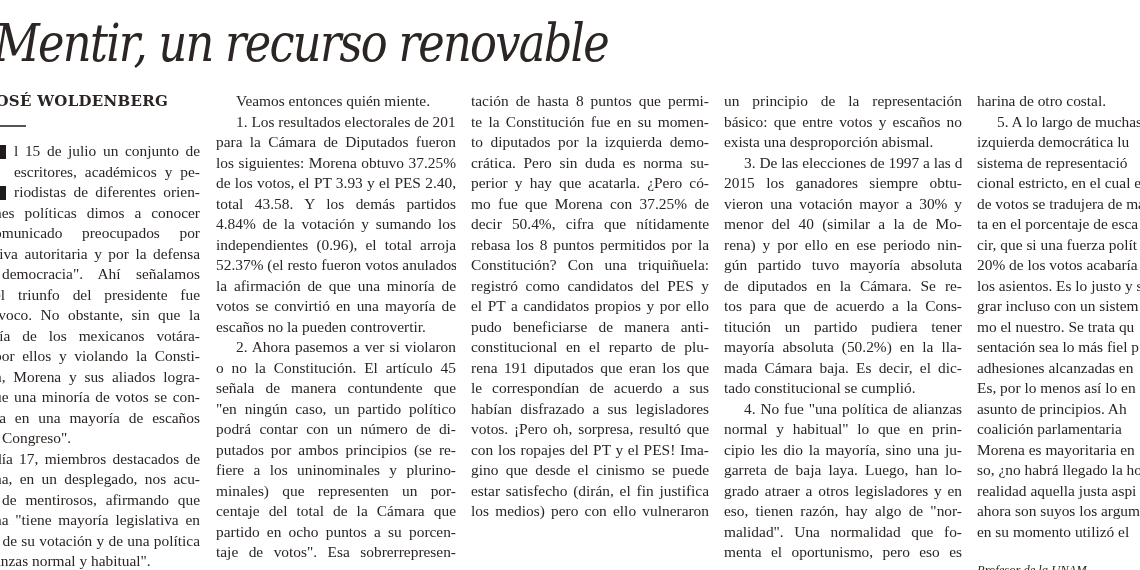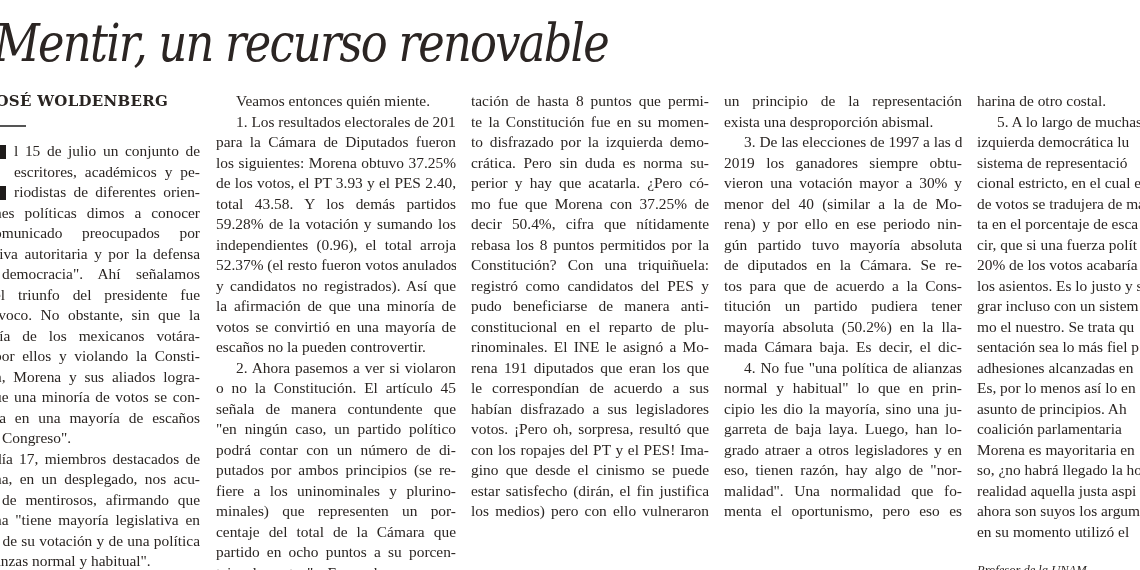--- a/index.html
+++ b/index.html
@@ -71,78 +71,79 @@
   <span class="line last">anzas normal y habitual".</span>
 </div>
 
 <div class="col c2">
   <span class="line last indent">Veamos entonces quién miente.</span>
   <span class="line indent">1. Los resultados electorales de 2018</span>
   <span class="line">para la Cámara de Diputados fueron</span>
   <span class="line">los siguientes: Morena obtuvo 37.25%</span>
   <span class="line">de los votos, el PT 3.93 y el PES 2.40,</span>
   <span class="line">total 43.58. Y los demás partidos</span>
-  <span class="line">59.28% de la votación y sumando los</span>
+  <span class="line">4.84% de la votación y sumando los</span>
   <span class="line">independientes (0.96), el total arroja</span>
   <span class="line">52.37% (el resto fueron votos anulados</span>
-  <span class="line">y candidatos no registrados). Así que</span>
   <span class="line">la afirmación de que una minoría de</span>
   <span class="line">votos se convirtió en una mayoría de</span>
   <span class="line last">escaños no la pueden controvertir.</span>
   <span class="line indent">2. Ahora pasemos a ver si violaron</span>
   <span class="line">o no la Constitución. El artículo 45</span>
   <span class="line">señala de manera contundente que</span>
   <span class="line">"en ningún caso, un partido político</span>
   <span class="line">podrá contar con un número de di-</span>
   <span class="line">putados por ambos principios (se re-</span>
   <span class="line">fiere a los uninominales y plurino-</span>
   <span class="line">minales) que representen un por-</span>
   <span class="line">centaje del total de la Cámara que</span>
   <span class="line">partido en ocho puntos a su porcen-</span>
   <span class="line">taje de votos". Esa sobrerrepresen-</span>
 </div>
 
 <div class="col c3">
   <span class="line">tación de hasta 8 puntos que permi-</span>
   <span class="line">te la Constitución fue en su momen-</span>
-  <span class="line">to disfrazado por la izquierda demo-</span>
+  <span class="line">to diputados por la izquierda demo-</span>
   <span class="line">crática. Pero sin duda es norma su-</span>
   <span class="line">perior y hay que acatarla. ¿Pero có-</span>
   <span class="line">mo fue que Morena con 37.25% de</span>
   <span class="line">decir 50.4%, cifra que nítidamente</span>
   <span class="line">rebasa los 8 puntos permitidos por la</span>
   <span class="line">Constitución? Con una triquiñuela:</span>
   <span class="line">registró como candidatos del PES y</span>
+  <span class="line">el PT a candidatos propios y por ello</span>
   <span class="line">pudo beneficiarse de manera anti-</span>
   <span class="line">constitucional en el reparto de plu-</span>
-  <span class="line">rinominales. El INE le asignó a Mo-</span>
   <span class="line">rena 191 diputados que eran los que</span>
   <span class="line">le correspondían de acuerdo a sus</span>
   <span class="line">habían disfrazado a sus legisladores</span>
   <span class="line">votos. ¡Pero oh, sorpresa, resultó que</span>
   <span class="line">con los ropajes del PT y el PES! Ima-</span>
   <span class="line">gino que desde el cinismo se puede</span>
   <span class="line">estar satisfecho (dirán, el fin justifica</span>
   <span class="line">los medios) pero con ello vulneraron</span>
 </div>
 
 <div class="col c4">
   <span class="line">un principio de la representación</span>
+  <span class="line">básico: que entre votos y escaños no</span>
   <span class="line last">exista una desproporción abismal.</span>
   <span class="line indent">3. De las elecciones de 1997 a las de</span>
-  <span class="line">2019 los ganadores siempre obtu-</span>
+  <span class="line">2015 los ganadores siempre obtu-</span>
   <span class="line">vieron una votación mayor a 30% y</span>
   <span class="line">menor del 40 (similar a la de Mo-</span>
   <span class="line">rena) y por ello en ese periodo nin-</span>
   <span class="line">gún partido tuvo mayoría absoluta</span>
   <span class="line">de diputados en la Cámara. Se re-</span>
   <span class="line">tos para que de acuerdo a la Cons-</span>
   <span class="line">titución un partido pudiera tener</span>
   <span class="line">mayoría absoluta (50.2%) en la lla-</span>
   <span class="line">mada Cámara baja. Es decir, el dic-</span>
+  <span class="line last">tado constitucional se cumplió.</span>
   <span class="line indent">4. No fue "una política de alianzas</span>
   <span class="line">normal y habitual" lo que en prin-</span>
   <span class="line">cipio les dio la mayoría, sino una ju-</span>
   <span class="line">garreta de baja laya. Luego, han lo-</span>
   <span class="line">grado atraer a otros legisladores y en</span>
   <span class="line">eso, tienen razón, hay algo de "nor-</span>
   <span class="line">malidad". Una normalidad que fo-</span>
   <span class="line">menta el oportunismo, pero eso es</span>
 </div>
 

